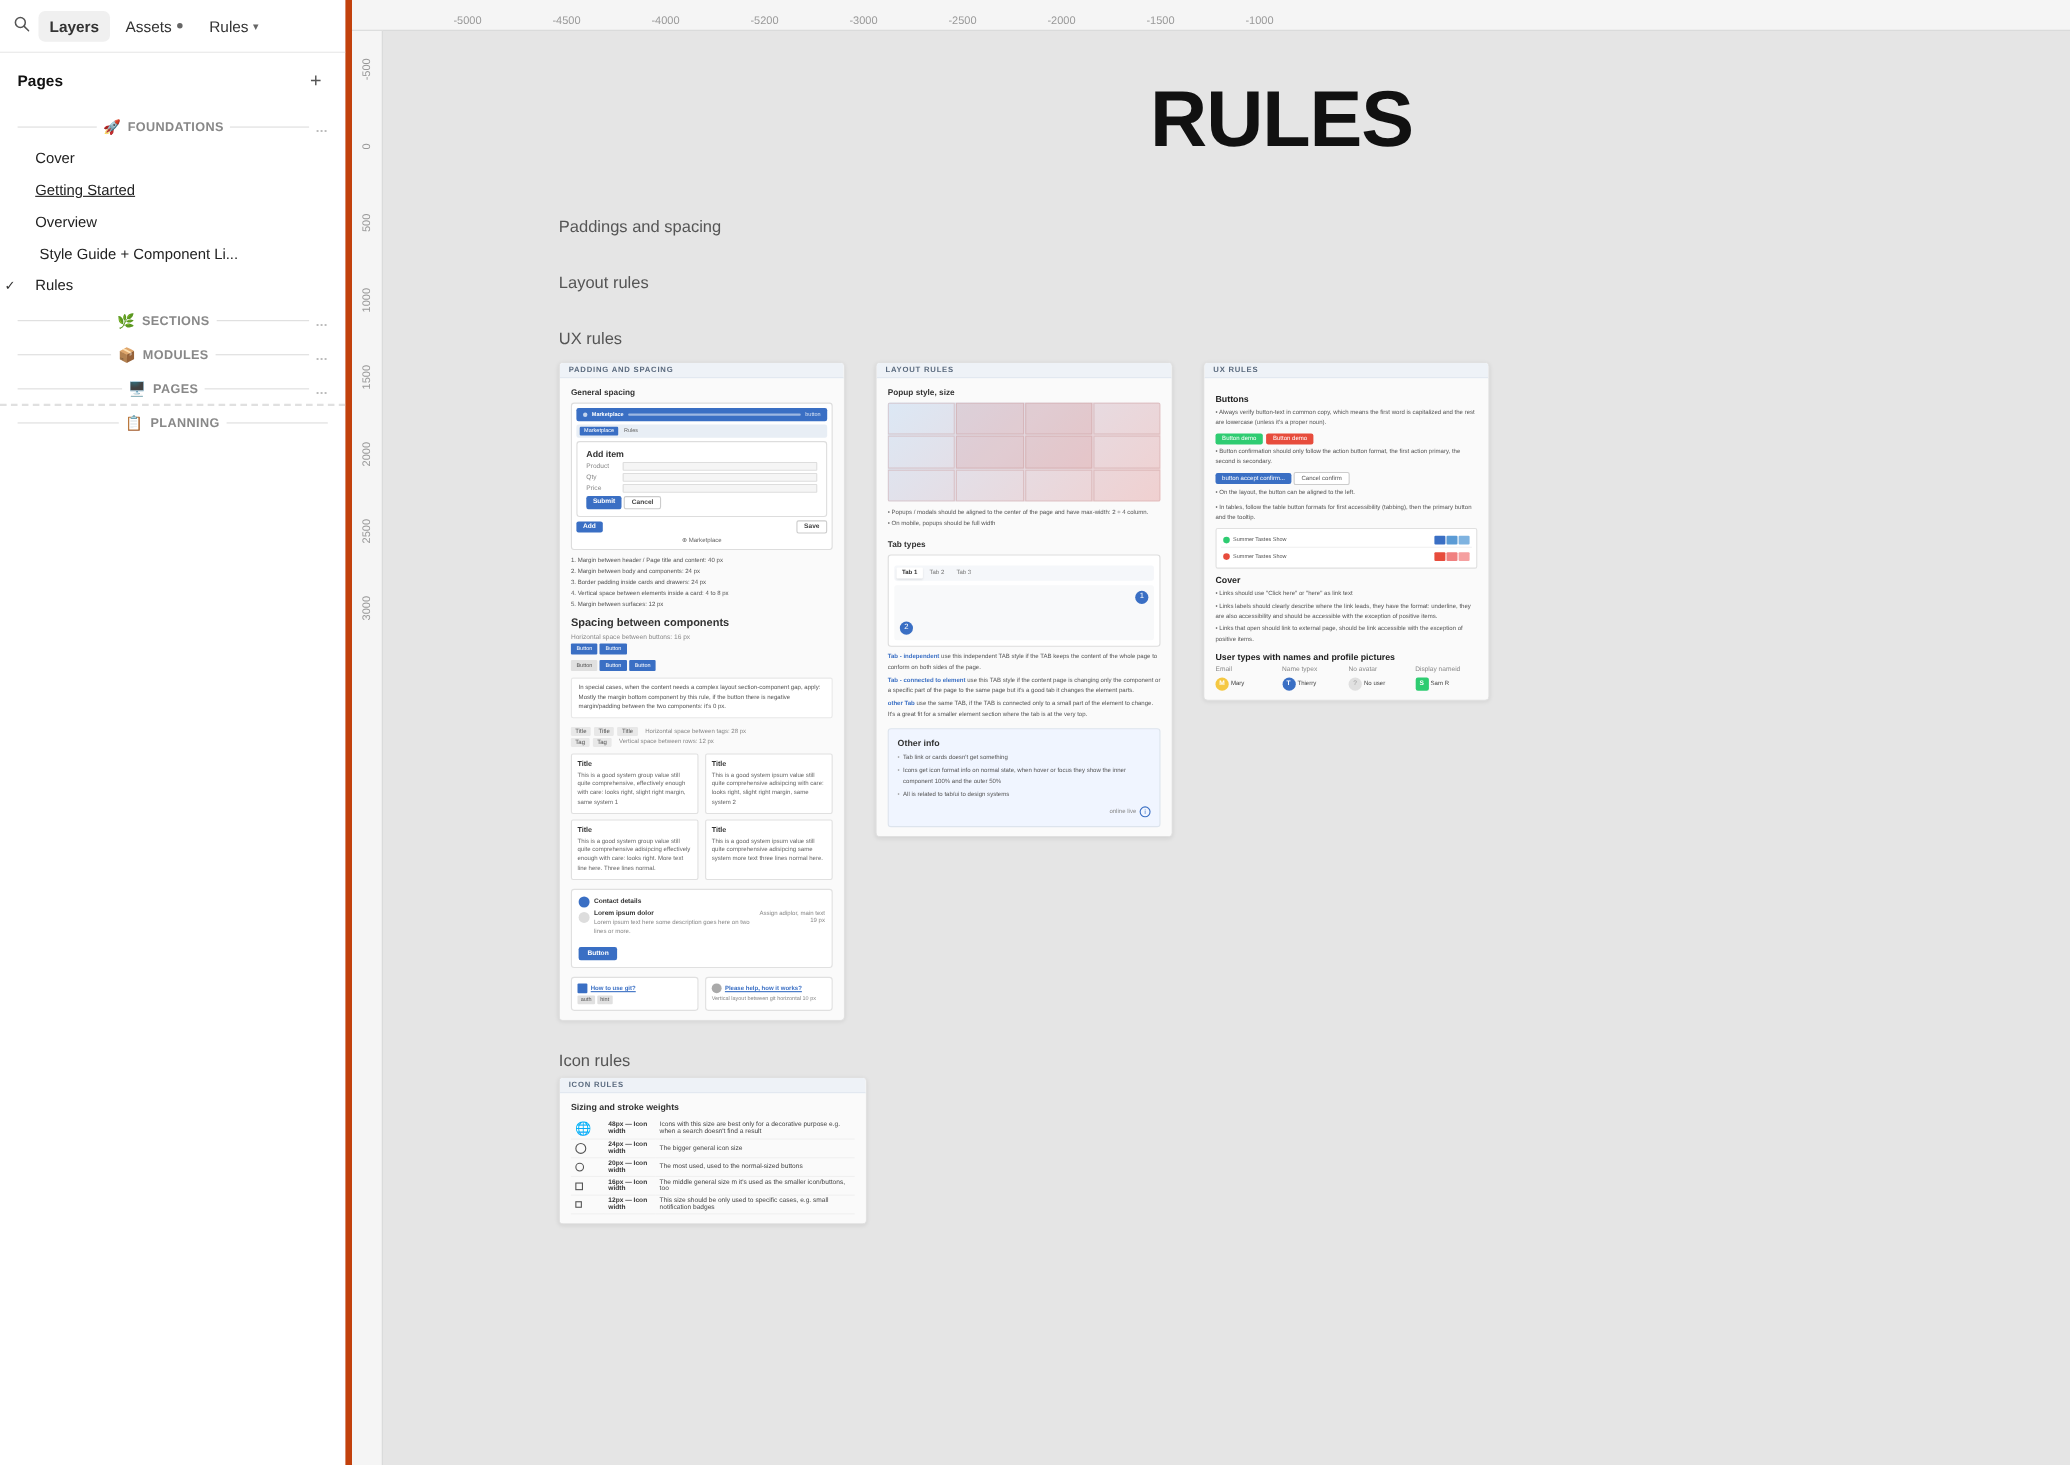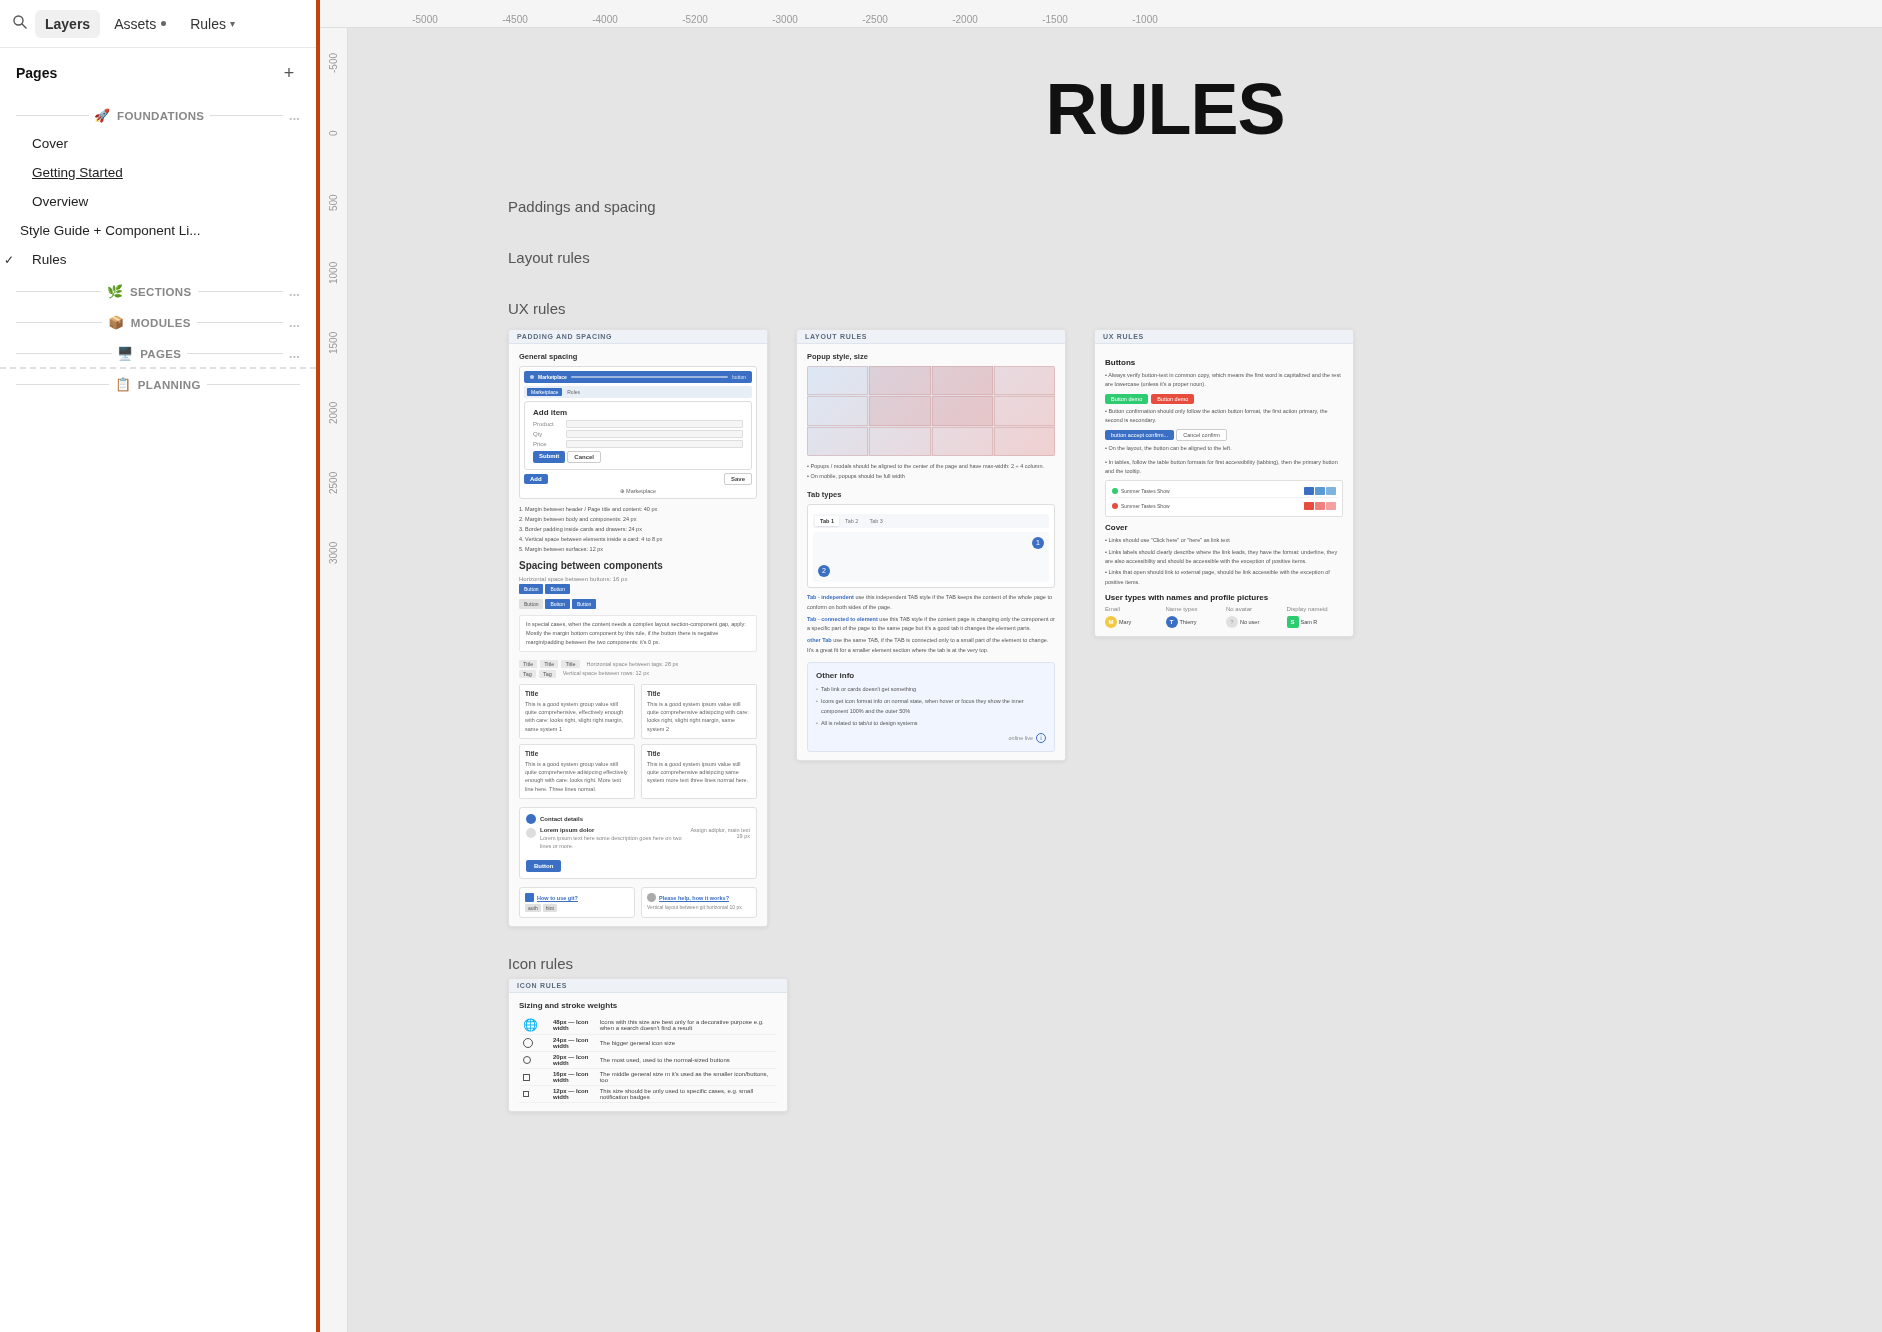--- a/index.html
+++ b/index.html
@@ -3,21 +3,21 @@
   <meta charset="utf-8">
   <style>
     * { box-sizing: border-box; margin: 0; padding: 0; }
     body { font-family: -apple-system, BlinkMacSystemFont, 'Segoe UI', sans-serif; background: #f0f0f0; display: flex; height: 100vh; overflow: hidden; }
 
     
     #sidebar {
       width: 320px;
       min-width: 320px;
       background: #fff;
-      border-right: 4px solid #c2410c;
+      border-right: 6px solid #c2410c;
       display: flex;
       flex-direction: column;
       height: 100vh;
       overflow: hidden;
     }
 
     #top-nav {
       display: flex;
       align-items: center;
       padding: 0 12px;
@@ -470,21 +470,21 @@
 
     <div class="page-item" style="padding-left: 32px;">
       <span>Cover</span>
     </div>
     <div class="page-item" style="padding-left: 32px; text-decoration: underline;">
       <span>Getting Started</span>
     </div>
     <div class="page-item" style="padding-left: 32px;">
       <span>Overview</span>
     </div>
-    <div class="page-item" style="padding-left: 20px;">
+    <div class="page-item" style="padding-left: 36px;">
       <span>Style Guide + Component Li...</span>
     </div>
     <div class="page-item active" style="padding-left: 32px;">
       <span class="check">✓</span>
       <span>Rules</span>
     </div>
 
     <div class="section-divider">
       <span class="line"></span>
       <span class="emoji">🌿</span>

